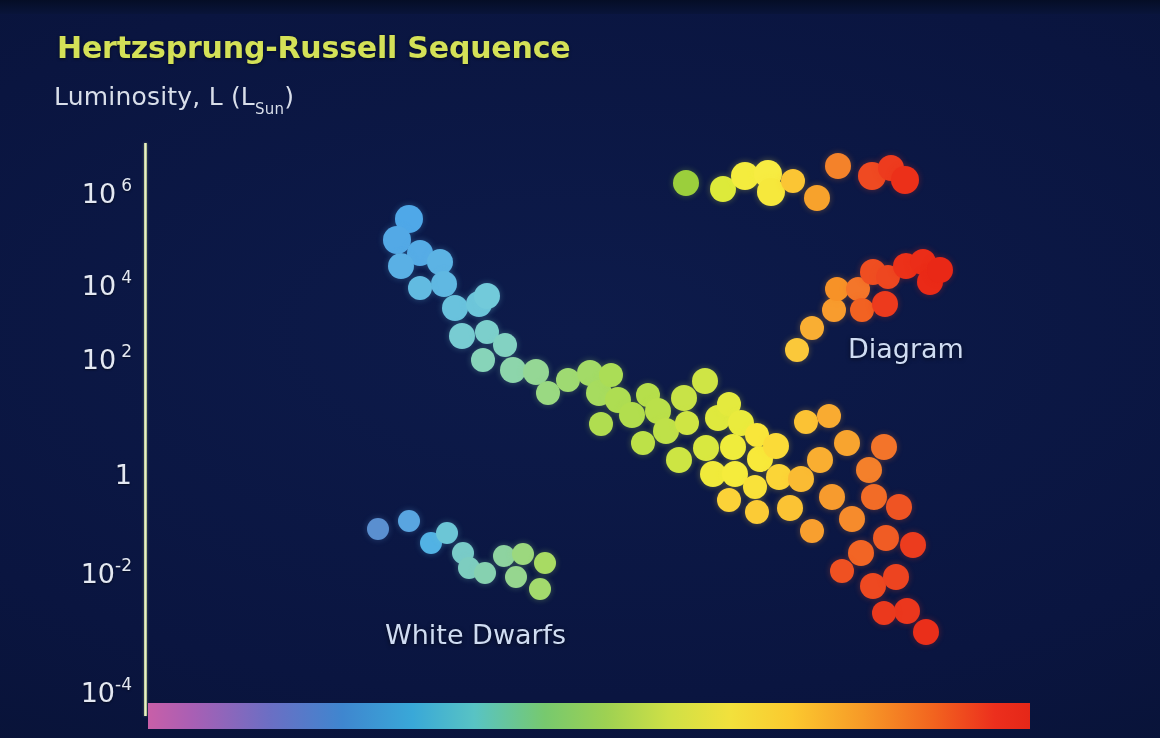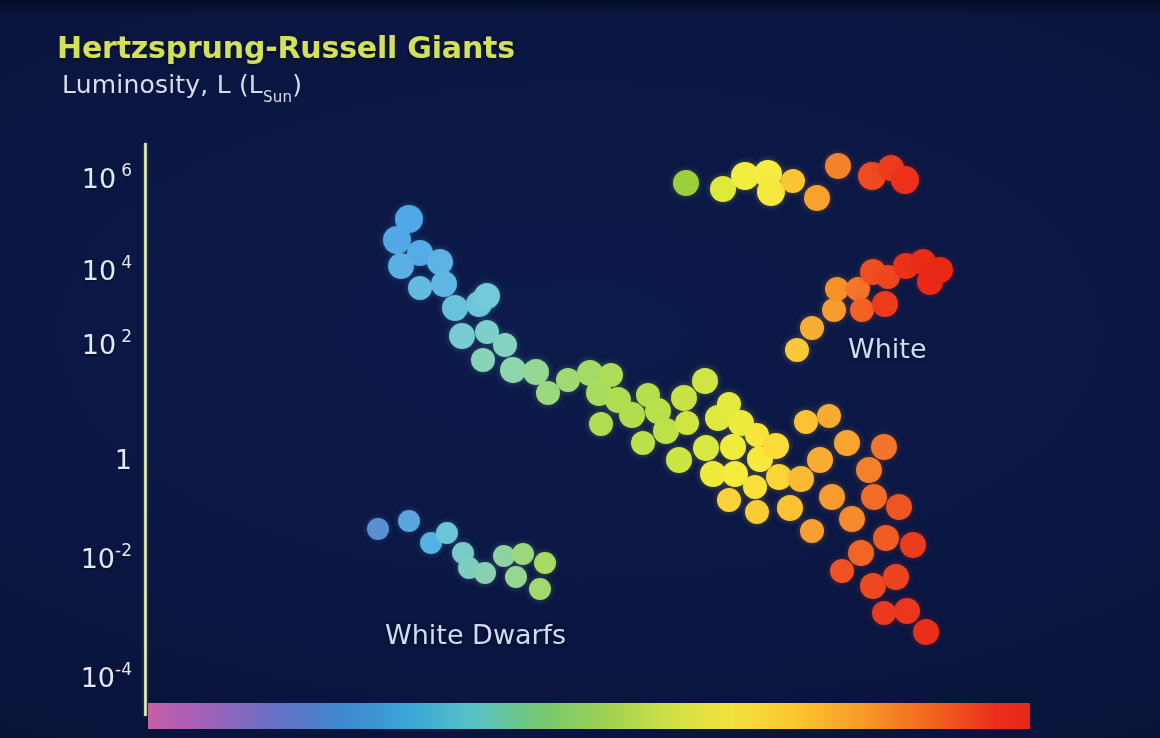--- a/index.html
+++ b/index.html
@@ -36,26 +36,25 @@
     left: 57px; top: 30px;
     font-size: 30px;
     font-weight: bold;
     color: #d4e157;
     letter-spacing: -0.2px;
     text-shadow: 0 1px 3px rgba(0,0,0,0.55);
     white-space: nowrap;
   }
   #ylabel {
     position: absolute;
-    left: 54px; top: 70px;
+    left: 54px; top: 82px;
     font-size: 25px;
     color: #d8dee9;
     letter-spacing: 0.2px;
     white-space: nowrap;
-    margin-left: 8px;
   }
   #ylabel .sub {
     font-size: 15px;
     vertical-align: sub;
     position: relative;
     top: 3px;
   }
 
   
   #yaxis-line {
@@ -65,20 +64,21 @@
     background: linear-gradient(to right, #b9c98d, #e8f0cf, #9fb172);
     box-shadow: 0 0 3px rgba(220,235,180,0.35);
   }
   .ytick {
     position: absolute;
     right: 0;
     color: #e3e8f2;
     font-size: 27px;
     white-space: nowrap;
     text-shadow: 0 1px 2px rgba(0,0,0,0.5);
+    margin-top: 15px;
   }
   .ytick .sup {
     font-size: 17px;
     vertical-align: super;
     position: relative;
     top: -2px;
   }
   #ytick-wrap {
     position: absolute;
     left: 0; top: 0;
@@ -142,21 +142,21 @@
     transform: translate(-50%, -50%);
   }
 </style>
 </head>
 <body>
 
 <div id="stage">
   <div id="bg-grad"></div>
   <div id="top-band"></div>
 
-  <div id="title">Hertzsprung-Russell Giants</div>
+  <div id="title">Hertzsprung-Russell Sequence</div>
 
   <div id="ylabel"><span>Luminosity, L (L</span><span class="sub">Sun</span><span>)</span></div>
 
   <div id="yaxis-line"></div>
 
   <div id="ytick-wrap">
       <div class="ytick" style="top: 162px;"><span>10</span><span class="sup" style="margin-left: 5px;">6</span></div>
       <div class="ytick" style="top: 254px;"><span>10</span><span class="sup" style="margin-left: 5px;">4</span></div>
       <div class="ytick" style="top: 328px;"><span>10</span><span class="sup" style="margin-left: 5px;">2</span></div>
       <div class="ytick" style="top: 444px;"><span>1</span></div>
@@ -264,21 +264,21 @@
       <div class="star" style="left: 463px; top: 553px; width: 22px; height: 22px; background: rgb(121, 203, 200); box-shadow: rgba(121, 203, 200, 0.333) 0px 0px 6px;"></div>
       <div class="star" style="left: 469px; top: 568px; width: 22px; height: 22px; background: rgb(125, 205, 192); box-shadow: rgba(125, 205, 192, 0.333) 0px 0px 6px;"></div>
       <div class="star" style="left: 485px; top: 573px; width: 22px; height: 22px; background: rgb(134, 209, 176); box-shadow: rgba(134, 209, 176, 0.333) 0px 0px 6px;"></div>
       <div class="star" style="left: 504px; top: 556px; width: 22px; height: 22px; background: rgb(142, 211, 160); box-shadow: rgba(142, 211, 160, 0.333) 0px 0px 6px;"></div>
       <div class="star" style="left: 516px; top: 577px; width: 22px; height: 22px; background: rgb(150, 214, 143); box-shadow: rgba(150, 214, 143, 0.333) 0px 0px 6px;"></div>
       <div class="star" style="left: 523px; top: 554px; width: 22px; height: 22px; background: rgb(156, 216, 126); box-shadow: rgba(156, 216, 126, 0.333) 0px 0px 6px;"></div>
       <div class="star" style="left: 540px; top: 589px; width: 22px; height: 22px; background: rgb(163, 218, 109); box-shadow: rgba(163, 218, 109, 0.333) 0px 0px 6px;"></div>
       <div class="star" style="left: 545px; top: 563px; width: 22px; height: 22px; background: rgb(168, 219, 99); box-shadow: rgba(168, 219, 99, 0.333) 0px 0px 6px;"></div>
     </div>
 
-  <div class="annot" id="annot-giants">White</div>
+  <div class="annot" id="annot-giants">Diagram</div>
   <div class="annot" id="annot-dwarfs">White Dwarfs</div>
 
   <div id="colorbar"></div>
 <div class="xtick" style="left: 160px;">40,000</div>
     <div class="xtick" style="left: 375px;">20,000</div>
     <div class="xtick" style="left: 590px;">10,000</div>
     <div class="xtick" style="left: 805px;">5000</div>
     <div class="xtick" style="left: 1005px;">2500</div>
   </div>
 

